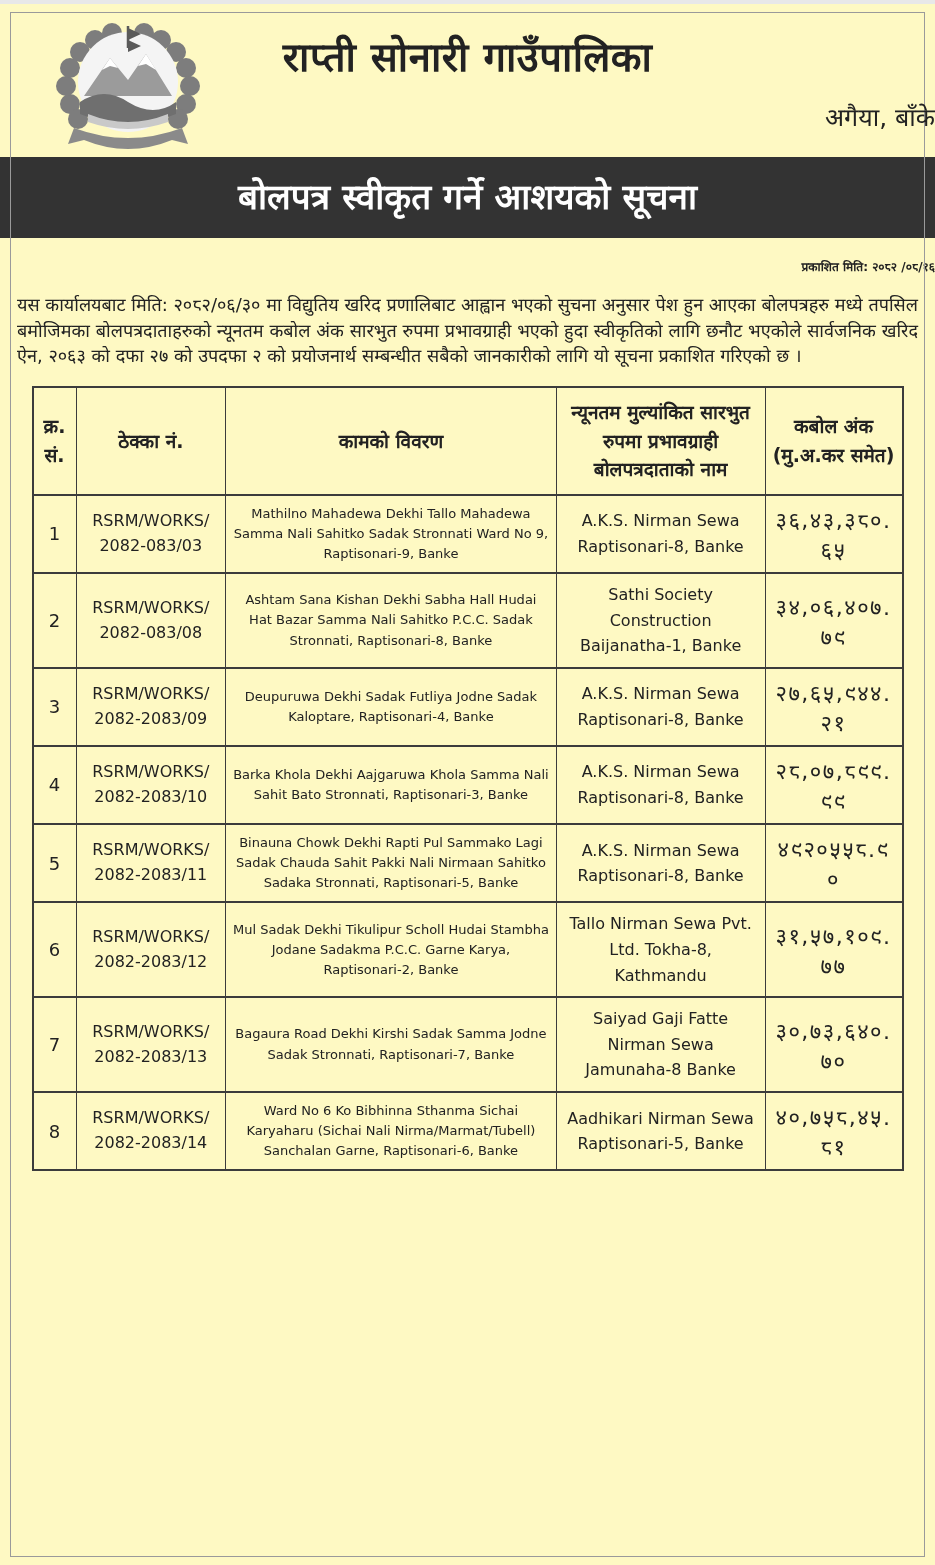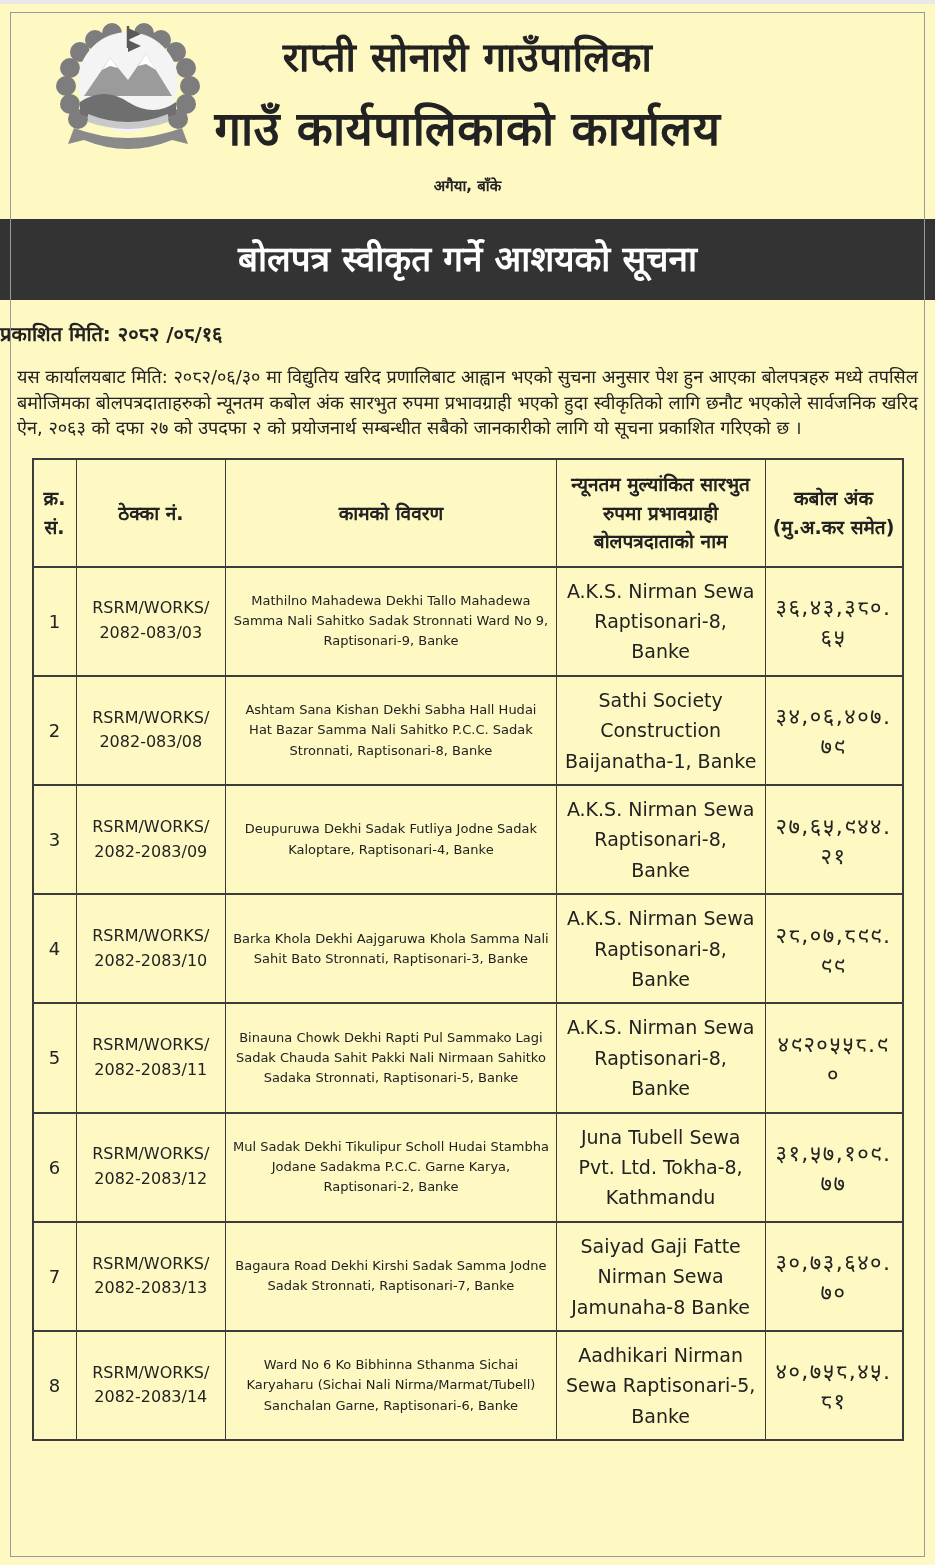--- a/index.html
+++ b/index.html
@@ -10,30 +10,30 @@
   }
   .frame {
     position:absolute; top:8px; left:10px; right:10px; bottom:12px;
     border:1px solid #9a9a9a;
   }
   
   .header { position:relative; text-align:center; padding-top:24px; }
   .logo { position:absolute; left:44px; top:14px; width:168px; height:142px; }
   .title-muni  { font-size:40px; font-weight:bold; letter-spacing:0.5px; }
   .title-office{ font-size:47px; font-weight:bold; margin-top:12px; letter-spacing:0.5px; }
-  .addr-line   { font-size:15px; font-weight:bold; margin-top:16px; }
+  .addr-line   { font-size:25px; font-weight:normal; margin-top:16px;text-align:right; }
   .prov-line   { font-size:21px; font-weight:bold; margin-top:9px; }
   
   .banner {
     margin:24px -11px 0 -11px; background:#333333; color:#ffffff;
     text-align:center; font-size:35px; font-weight:bold;
     padding:15px 0 19px 0;
   }
   
-  .published { text-align:left; font-weight:bold; font-size:20px; margin-top:20px; }
+  .published { text-align:right; font-weight:bold; font-size:12px; margin-top:20px; }
   .notice-text {
     margin:17px 17px 0 17px; font-size:18px; line-height:1.43;
     text-align:justify;
   }
   
   table.tender {
     width:872px; margin:17px auto 0 auto;
     border-collapse:collapse; border:2px solid #3c3c3c; table-layout:fixed;
   }
   .tender th, .tender td {
@@ -41,21 +41,21 @@
     padding:8px 6px; word-wrap:break-word;
   }
   .tender thead th {
     font-weight:bold; font-size:19px; line-height:1.5;
     border-bottom:2px solid #3c3c3c; padding:10px 4px;
   }
   .tender tbody tr { border-top:2px solid #3c3c3c; }
   td.c-sn       { font-size:18px; }
   td.c-contract { font-size:16px; line-height:1.55; }
   td.c-work     { font-size:13px; line-height:1.55; }
-  td.c-bidder   { font-size:19px; line-height:1.6; }
+  td.c-bidder   { font-size:16px; line-height:1.6; }
   td.c-amount   { font-size:22px; letter-spacing:1.5px; }
   col.w-sn{width:5%} col.w-contract{width:17.2%} col.w-work{width:38%}
   col.w-bidder{width:24%} col.w-amount{width:15.8%}
 </style>
 </head>
 <body>
 
 <div class="page">
   <div class="frame"></div>
 
@@ -82,21 +82,20 @@
       <path d="M84 8 l0 22" stroke="#5a5a5a" stroke-width="2.5" fill="none"></path>
       <path d="M84 10 l13 6 -13 6 z M84 22 l13 6 -13 6 z" fill="#5a5a5a"></path>
       <path d="M40 78 L66 40 L84 62 L102 36 L128 78 Z" fill="#9b9b9b"></path>
       <path d="M58 52 L66 40 L74 50 L66 48 Z M94 48 L102 36 L112 52 L102 46 Z" fill="#ffffff"></path>
       <path d="M36 84 Q60 68 84 84 Q110 100 132 84 L132 96 Q84 116 36 96 Z" fill="#6f6f6f"></path>
       <path d="M44 96 Q84 112 124 96 L124 104 Q84 118 44 104 Z" fill="#c9c9c9"></path>
       <path d="M30 110 Q84 130 138 110 L144 126 L128 122 Q84 140 40 122 L24 126 Z" fill="#8a8a8a"></path>
     </svg>
 
     <div class="title-muni">राप्ती सोनारी गाउँपालिका</div>
-    <div class="title-office">गाउँ कार्यपालिकाको कार्यालय</div>
     <div class="addr-line">अगैया, बाँके</div>
   </div>
 
   <div class="banner">
     <span>बोलपत्र स्वीकृत गर्ने आशयको सूचना</span>
   </div>
 
   <div class="published">प्रकाशित मिति: २०८२ /०८/१६</div>
 
   <p class="notice-text">यस कार्यालयबाट मिति: २०८२/०६/३०  मा विद्युतिय खरिद प्रणालिबाट आह्वान भएको सुचना अनुसार पेश हुन आएका बोलपत्रहरु मध्ये तपसिल बमोजिमका बोलपत्रदाताहरुको न्यूनतम कबोल अंक सारभुत रुपमा प्रभावग्राही भएको हुदा स्वीकृतिको लागि छनौट भएकोले सार्वजनिक खरिद ऐन, २०६३ को दफा २७ को उपदफा २ को प्रयोजनार्थ सम्बन्धीत सबैको जानकारीको लागि यो सूचना प्रकाशित गरिएको छ ।</p>
@@ -156,21 +155,21 @@
       <td class="c-contract">RSRM/WORKS/ 2082-2083/11</td>
       <td class="c-work">Binauna Chowk Dekhi Rapti Pul Sammako Lagi Sadak Chauda Sahit Pakki Nali Nirmaan Sahitko Sadaka Stronnati, Raptisonari-5, Banke</td>
       <td class="c-bidder">A.K.S. Nirman Sewa Raptisonari-8, Banke</td>
       <td class="c-amount">४९२०५५८.९०</td>
     </tr>
 
     <tr>
       <td class="c-sn">6</td>
       <td class="c-contract">RSRM/WORKS/ 2082-2083/12</td>
       <td class="c-work">Mul Sadak Dekhi Tikulipur Scholl Hudai Stambha Jodane Sadakma P.C.C. Garne Karya, Raptisonari-2, Banke</td>
-      <td class="c-bidder">Juna Tubell Sewa Pvt. Ltd. Tokha-8, Kathmandu</td>
+      <td class="c-bidder">Tallo Nirman Sewa Pvt. Ltd. Tokha-8, Kathmandu</td>
       <td class="c-amount">३१,५७,१०९.७७</td>
     </tr>
 
     <tr>
       <td class="c-sn">7</td>
       <td class="c-contract">RSRM/WORKS/ 2082-2083/13</td>
       <td class="c-work">Bagaura Road Dekhi Kirshi Sadak Samma Jodne Sadak Stronnati, Raptisonari-7, Banke</td>
       <td class="c-bidder">Saiyad Gaji Fatte Nirman Sewa Jamunaha-8 Banke</td>
       <td class="c-amount">३०,७३,६४०.७०</td>
     </tr>

